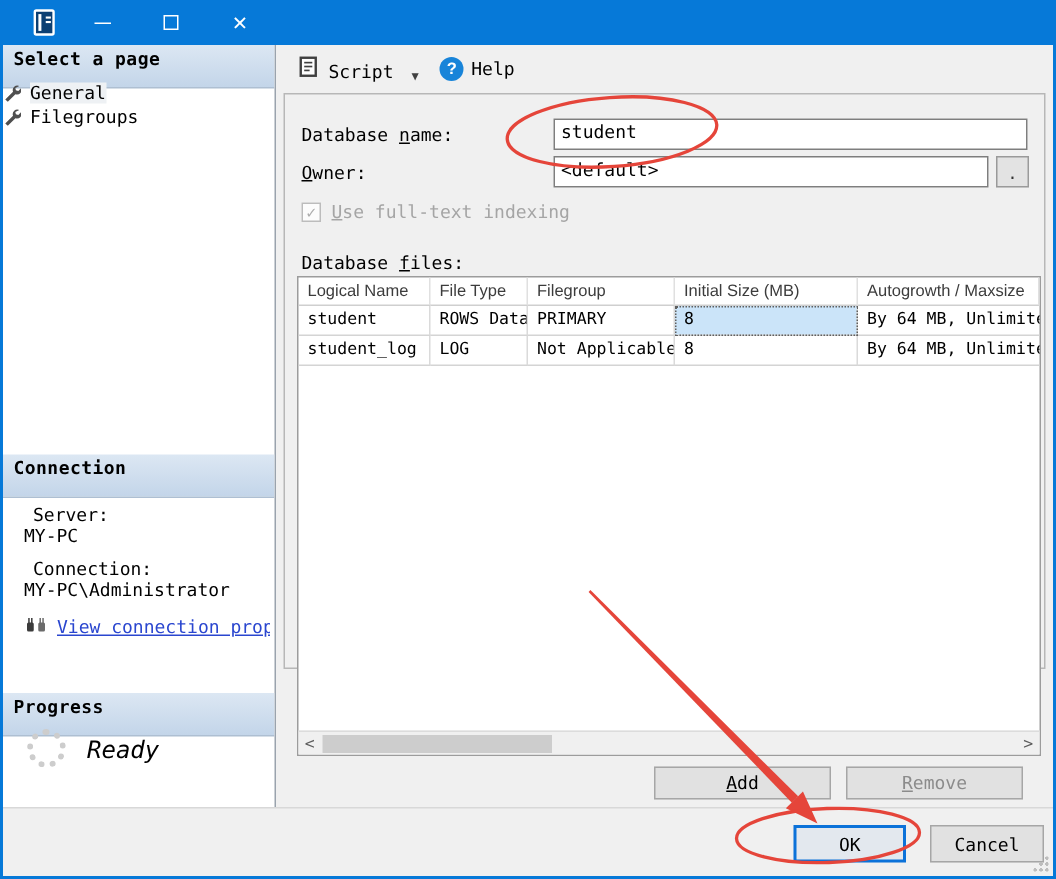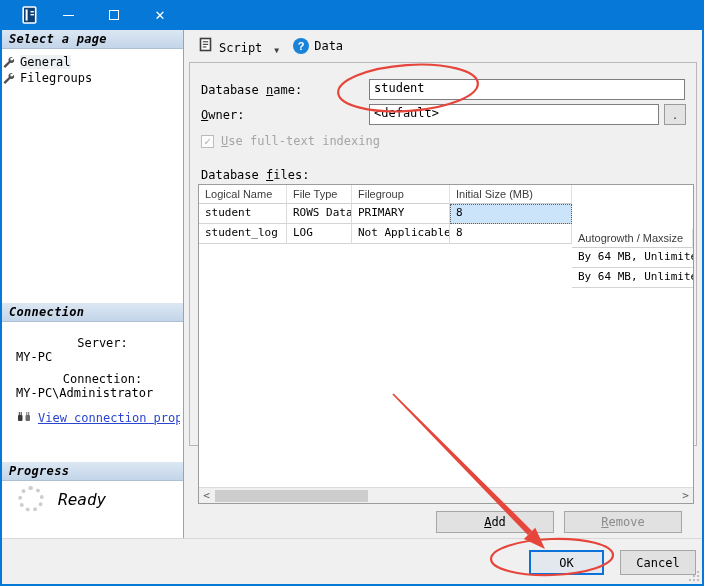--- a/index.html
+++ b/index.html
@@ -25,35 +25,35 @@
   .frame{ background:#f0f0f0; height:554px; position:relative; }
 
   .body{ display:flex; height:508px; }
 
   
   .sidebar{
     width:182px; background:#fff; position:relative;
     border-right:1px solid #9aa3ad; font-size:12px; overflow:hidden;
   }
   .pane-header{
-    position:absolute; left:0; right:0; height:19px;
+    position:absolute; left:0; right:0; height:29px;
     background:linear-gradient(180deg,#dce7f3,#c3d5e9);
     border-bottom:1px solid #aebfd2;
     font-weight:bold; font-size:12px; color:#000;
-    padding:2px 0 0 7px; letter-spacing:.3px;font-style:italic;
+    padding:2px 0 0 7px; letter-spacing:.3px;
   }
   .hdr-select{ top:0; }
   .hdr-connection{ top:273px; }
   .hdr-progress{ top:432px; }
   .page-list{ position:absolute; top:24px; left:0; right:0; }
   .page-item{ display:flex; align-items:center; height:16px; cursor:default; }
   .page-item .wrench{ margin-right:6px; display:flex; }
   .page-item.selected .pi-label{ background:#eef1f4; }
   .conn-block{ position:absolute; top:297px; left:0; right:0; padding-left:14px; font-size:12px; color:#000; white-space:nowrap; }
-  .conn-label{ padding-left:6px; margin-top:8px;text-align:center; }
+  .conn-label{ padding-left:6px; margin-top:8px; }
   .conn-value{ }
   .conn-link-row{ display:flex; align-items:center; margin-top:10px; overflow:hidden; }
   .conn-link{ color:#2a46cf; text-decoration:underline; margin-left:5px; white-space:nowrap; overflow:hidden; width:142px; }
   .progress-block{ position:absolute; top:456px; left:0; right:0; display:flex; align-items:flex-start; padding-left:16px; }
   .spinner{ width:26px; height:26px; border:4px dotted #cdcdcd; border-radius:50%; }
   .progress-status{ margin:4px 0 0 14px; font-size:16px;font-style:italic; }
 
   
   .main{ flex:1; position:relative; background:#f0f0f0; }
   .toolbar{ height:32px; display:flex; align-items:center; padding-left:11px; font-size:12px; }
@@ -99,21 +99,21 @@
   .grid-header{ height:19px; }
   .gc{
     height:100%; border-right:1px solid #dadada; border-bottom:1px solid #d4d4d4;
     overflow:hidden; white-space:nowrap; padding:2px 4px 0 6px;
     font-size:11px;
   }
   .grid-header .gc{
     font-family:"Liberation Sans", sans-serif; font-size:11px; color:#3c3c3c;
     border-right:1px solid #e0e0e0; border-bottom:1px solid #cfcfcf; padding-top:3px;
   }
-  .c0{ width:88px; } .c1{ width:65px; } .c2{ width:98px; } .c3{ width:122px; } .c4{ flex:1; border-right:none;margin-top:44px; }
+  .c0{ width:88px; } .c1{ width:65px; } .c2{ width:98px; } .c3{ width:122px; } .c4{ flex:1; border-right:none; }
   .cell-selected{ background:#cbe4f9; outline:1px dotted #5f5f5f; outline-offset:-1px; }
   .hscroll{
     position:absolute; left:0; right:0; bottom:0; height:16px;
     background:#f0f0f0; border-top:1px solid #dcdcdc; display:flex; align-items:center;
   }
   .hs-arrow{ width:15px; text-align:center; font-size:11px; color:#5c5c5c; line-height:15px; }
   .hs-arrow-right{ margin-left:auto; }
   .hs-thumb{ width:153px; height:12px; background:#cdcdcd; margin-left:1px; }
 
   .btn{
@@ -237,21 +237,21 @@
                 <rect x="1.5" y="1.5" width="10" height="12" fill="#fdfdfd" stroke="#3f3f3f" stroke-width="1.6"></rect>
                 <rect x="3.8" y="4.2" width="5.4" height="1.1" fill="#3f3f3f"></rect>
                 <rect x="3.8" y="6.8" width="5.4" height="1.1" fill="#3f3f3f"></rect>
                 <rect x="3.8" y="9.4" width="3.6" height="1.1" fill="#3f3f3f"></rect>
               </svg>
             </span>
             <span>Script</span>
             <span class="tb-caret">▼</span>
           </div>
           <div class="help-circle">?</div>
-          <span>Data</span>
+          <span>Help</span>
         </div>
 
         <div class="content-panel">
 
           <div class="fld-label lbl-name">Database <u>n</u>ame:</div>
           <div class="txt txt-name">student</div>
 
           <div class="fld-label lbl-owner"><u>O</u>wner:</div>
           <div class="txt txt-owner">&lt;default&gt;</div>
           <div class="browse-btn">.</div>

